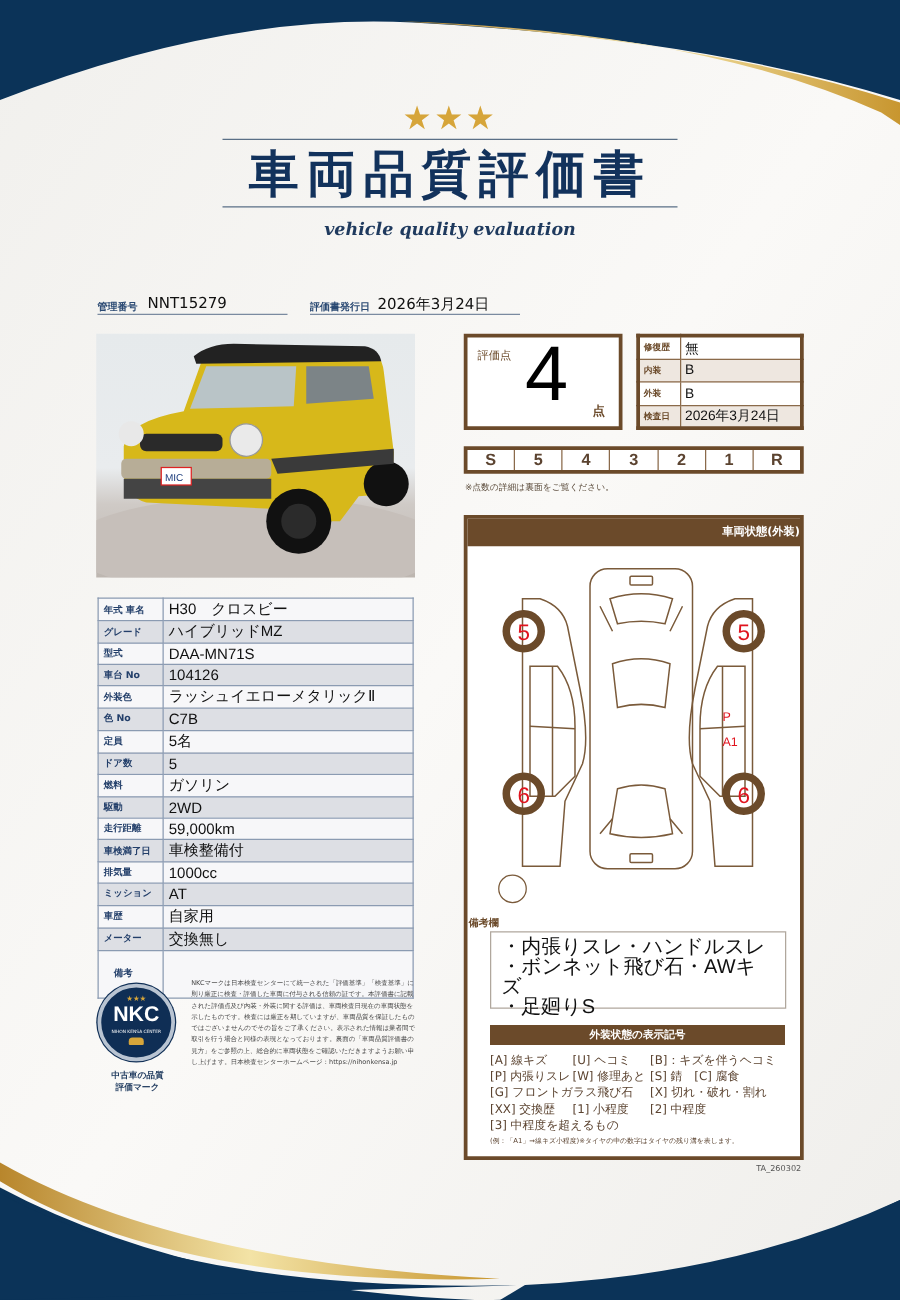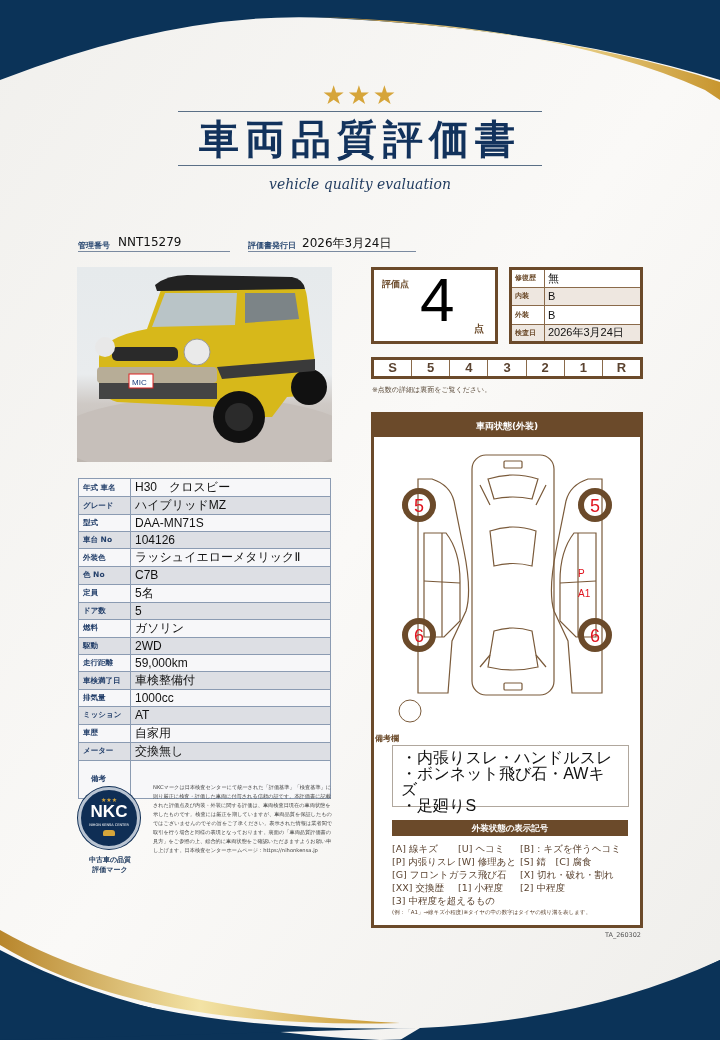--- a/index.html
+++ b/index.html
@@ -12,59 +12,59 @@
   .paper {
     position: absolute; left: 0; top: 0; width: 720px; height: 1040px;
   }
   .bg-svg { position: absolute; left: 0; top: 0; }
   .abs { position: absolute; }
 
   
   .stars { left: 0; width: 720px; top: 80px; text-align: center; color: #d6a53a; font-size: 26px; letter-spacing: 2px; }
   .title-line { left: 178px; width: 364px; height: 1px; background: #5a6f86; }
   .title { left: 0; width: 720px; top: 112px; text-align: center; font-family: "DejaVu Serif", serif; font-weight: bold; font-size: 40px; color: #12325c; letter-spacing: 6px; }
-  .subtitle { left: 0; width: 720px; top: 176px; text-align: center; font-family: "DejaVu Serif", serif; font-style: italic; font-size: 14px; color: #1f3a5e; }
+  .subtitle { left: 0; width: 720px; top: 176px; text-align: center; font-family: "DejaVu Serif", serif; font-style: italic; font-size: 14px; color: #1f3a5e; font-weight: bold; }
 
   
   .meta-label { font-size: 8px; color: #2b4a73; font-weight: bold; }
   .meta-val { font-size: 12px; color: #111; }
   .meta-underline { height: 1px; background: #7a8aa0; }
 
   
   .photo { left: 77px; top: 267px; width: 255px; height: 195px; background: linear-gradient(#e6eaec 0%, #e9ecee 55%, #cfcac6 70%, #bdb6b0 100%); overflow: hidden; }
 
   
   .info-table { left: 78px; top: 478px; width: 253px; border-collapse: collapse; border: 1px solid #6b7f99; }
   .info-table td { border: 1px solid #8b9bb2; height: 17.2px; padding: 0 4px; }
   .info-table tr:nth-child(even) td { background: #dddfe4; }
   .info-table tr:nth-child(odd) td { background: #f7f7f9; }
   .info-table td.k { width: 52px; font-size: 7.5px; color: #233f6a; font-weight: bold; }
   .info-table td.v { font-size: 12px; color: #111; font-family: "Liberation Sans", sans-serif; }
   .info-table tr.remarks td { height: 38px; padding-left: 12px; }
 
   
   .score-box { left: 371px; top: 267px; width: 127px; height: 77px; border: 3px solid #6b4a2a; background: #fff; }
-  .score-label { left: 8px; top: 8px; font-size: 9px; color: #6b4a2a; font-weight: bold; }
+  .score-label { left: 8px; top: 8px; font-size: 9px; color: #6b4a2a; font-weight: normal; }
   .score-num { left: 46px; top: -6px; font-size: 62px; font-family: "Liberation Sans", sans-serif; color: #000; }
   .score-unit { left: 100px; top: 52px; font-size: 10px; color: #6b4a2a; font-weight: bold; }
 
   .cond-table { left: 509px; top: 267px; width: 134px; height: 77px; border: 3px solid #6b4a2a; border-collapse: collapse; background: #fff; }
   .cond-table td { border: 1px solid #8a6a4a; height: 17.75px; padding: 0 3px; }
   .cond-table td.k { width: 34px; font-size: 7px; color: #6b4a2a; font-weight: bold; }
   .cond-table td.v { font-size: 11px; color: #111; font-family: "Liberation Sans", sans-serif; }
   .cond-table tr:nth-child(even) td { background: #eee7e0; }
 
   .grade-scale { left: 371px; top: 357px; width: 272px; height: 22px; border: 3px solid #6b4a2a; display: flex; background: #fff; }
   .grade-scale div { flex: 1; text-align: center; font-size: 13px; line-height: 16px; color: #5b4330; font-weight: bold; border-right: 1px solid #8a6a4a; font-family: "Liberation Sans", sans-serif; }
   .grade-scale div:last-child { border-right: none; }
   .note-small { left: 372px; top: 385px; font-size: 7px; color: #5a4a3a; }
 
   
   .cond-panel { left: 371px; top: 412px; width: 272px; height: 516px; border: 3px solid #6b4a2a; background: #fff; }
-  .panel-head { left: 0; top: 0; width: 266px; height: 22px; background: #6b4a2a; color: #fff; text-align: center; font-size: 9px; font-weight: bold; line-height: 22px; }
+  .panel-head { left: 0; top: 0; width: 266px; height: 22px; background: #6b4a2a; color: #fff; text-align: right; font-size: 9px; font-weight: bold; line-height: 22px; }
   .diagram { left: 6px; top: 26px; }
   .remarks-label { left: 1px; top: 318px; font-size: 8px; color: #6b4a2a; font-weight: bold; }
   .remarks-box { left: 18px; top: 330px; width: 237px; height: 62px; border: 1px solid #b0a79d; padding: 4px 8px; }
   .remarks-box div { font-size: 16px; line-height: 16px; color: #111; font-family: Liberation Sans, sans-serif; }
   .legend-head { left: 18px; top: 405px; width: 236px; height: 16px; background: #6b4a2a; color: #fff; text-align: center; font-size: 8.5px; font-weight: bold; line-height: 16px; }
   .legend { left: 18px; top: 427px; width: 240px; }
   .legend-row { display: flex; font-size: 9.5px; line-height: 13px; color: #5b4330; white-space: nowrap; }
   .legend-row span { display: inline-block; }
   .legend-foot { font-size: 5.5px; color: #5b4330; margin-top: 2px; white-space: nowrap; }
   .ta-code { left: 605px; top: 931px; font-size: 6.5px; color: #555; }

